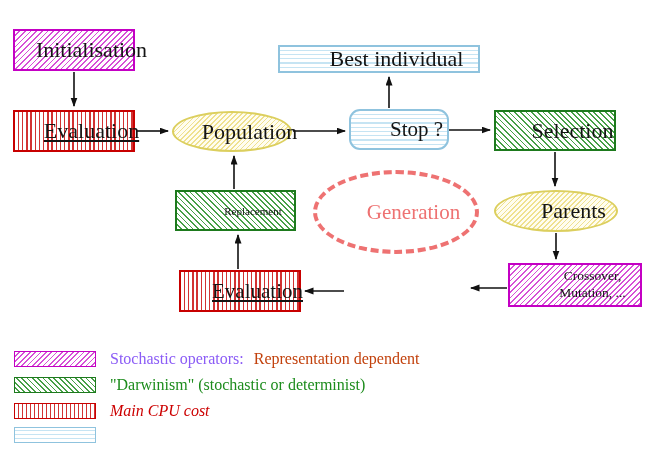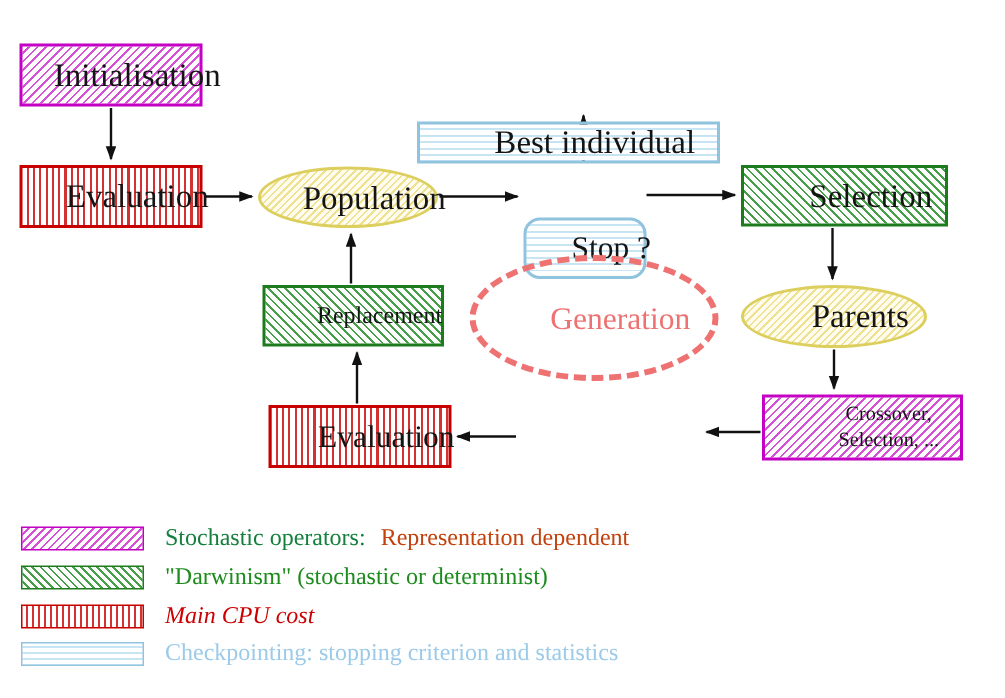--- a/index.html
+++ b/index.html
@@ -17,57 +17,57 @@
     border:2px solid #c400c4;
     background:repeating-linear-gradient(135deg,#ffffff 0px,#ffffff 2.7px,#d650d6 2.7px,#d650d6 4px);
   }
   .hatch-green{
     border:2px solid #1d7a1d;
     background:repeating-linear-gradient(45deg,#ffffff 0px,#ffffff 2.7px,#47a047 2.7px,#47a047 4px);
   }
   .stripe-red{
     border:2px solid #c80000;
     background:repeating-linear-gradient(90deg,#ffffff 0px,#ffffff 2.8px,#d23232 2.8px,#d23232 4.2px);
+    text-decoration:underline;
   }
   .stripe-cyan{
     border:2px solid #8fc3de;
     background:repeating-linear-gradient(0deg,#ffffff 0px,#ffffff 3px,#c6e4f3 3px,#c6e4f3 4.3px);
-    margin-top:36px;
   }
   .hatch-yellow{
     border:2px solid #dccf5e;
     background:repeating-linear-gradient(135deg,#fffdf0 0px,#fffdf0 2.3px,#efe190 2.3px,#efe190 3.5px);
   }
   .ellipse{border-radius:50%;}
   .rounded{border-radius:11px;}
   .dashed-ellipse{
     border:4px dashed #ee7272;border-radius:50%;background:transparent;
     color:#ee7272;
   }
   .fs-big{font-size:22px;}
   .fs-med{font-size:21px;}
-  .fs-small{font-size:16px;}
+  .fs-small{font-size:11px;}
   .fs-tiny{font-size:13.5px;line-height:1.25;}
   .two-line{white-space:normal;}
   .legend-row{
     position:absolute;left:14px;z-index:2;display:flex;align-items:center;
     font-size:16px;white-space:nowrap;
   }
   .swatch{
     width:82px;height:16px;box-sizing:border-box;flex:0 0 82px;margin-right:14px;
   }
   .sw-magenta{border:1.5px solid #c400c4;
     background:repeating-linear-gradient(135deg,#ffffff 0px,#ffffff 2.5px,#d650d6 2.5px,#d650d6 3.8px);}
   .sw-green{border:1.5px solid #1d7a1d;
     background:repeating-linear-gradient(45deg,#ffffff 0px,#ffffff 2.5px,#47a047 2.5px,#47a047 3.8px);}
   .sw-red{border:1.5px solid #c80000;
     background:repeating-linear-gradient(90deg,#ffffff 0px,#ffffff 2.6px,#d23232 2.6px,#d23232 4px);}
   .sw-cyan{border:1.5px solid #8fc3de;
     background:repeating-linear-gradient(0deg,#ffffff 0px,#ffffff 2.8px,#c6e4f3 2.8px,#c6e4f3 4.1px);}
-  .t-magenta{color:#15803d;}
+  .t-magenta{color:#8b5cf6;}
   .t-gold{color:#c2410c;margin-left:10px;}
   .t-green{color:#1d8c1d;}
   .t-red{color:#cc0000;font-style:italic;}
   .t-cyan{color:#9ccae9;}
 </style>
 </head>
 <body>
 
 <div id="canvas">
 
@@ -99,25 +99,25 @@
   </div>
 
   <div class="node hatch-yellow ellipse fs-big" style="left:172px;top:111px;width:120px;height:41px;">
     <span>Population</span>
   </div>
 
   <div class="node stripe-cyan fs-big" style="left:278px;top:45px;width:202px;height:28px;">
     <span>Best individual</span>
   </div>
 
-  <div class="node stripe-cyan rounded fs-med" style="left:349px;top:109px;width:82px;height:41px;">
+  <div class="node stripe-cyan rounded fs-med" style="left:349px;top:109px;width:100px;height:41px;">
     <span>Stop ?</span>
   </div>
 
-  <div class="node hatch-green fs-big" style="left:494px;top:110px;width:138px;height:41px;">
+  <div class="node hatch-green fs-big" style="left:494px;top:110px;width:122px;height:41px;">
     <span>Selection</span>
   </div>
 
   <div class="node dashed-ellipse fs-med" style="left:313px;top:170px;width:166px;height:84px;">
     <span>Generation</span>
   </div>
 
   <div class="node hatch-yellow ellipse fs-big" style="left:494px;top:190px;width:124px;height:42px;">
     <span>Parents</span>
   </div>
@@ -126,37 +126,36 @@
     <span>Replacement</span>
   </div>
 
   <div class="node stripe-red fs-med" style="left:179px;top:270px;width:122px;height:42px;">
     <span>Evaluation</span>
   </div>
 
 
   <div class="node hatch-magenta fs-tiny two-line" style="left:508px;top:263px;width:134px;height:44px;flex-direction:column;">
     <span>Crossover,</span>
-    <span>Selection, ...</span>
+    <span>Mutation, ...</span>
   </div>
 
   <div class="legend-row" style="top:350px;">
     <div class="swatch sw-magenta"></div>
     <span class="t-magenta">Stochastic operators:</span>
     <span class="t-gold">Representation dependent</span>
   </div>
 
   <div class="legend-row" style="top:376px;">
     <div class="swatch sw-green"></div>
     <span class="t-green">"Darwinism" (stochastic or determinist)</span>
   </div>
 
   <div class="legend-row" style="top:402px;">
     <div class="swatch sw-red"></div>
     <span class="t-red">Main CPU cost</span>
   </div>
 
   <div class="legend-row" style="top:427px;">
     <div class="swatch sw-cyan"></div>
-    <span class="t-cyan">Checkpointing: stopping criterion and statistics</span>
   </div>
 
 </div>
 
 </body></html>

